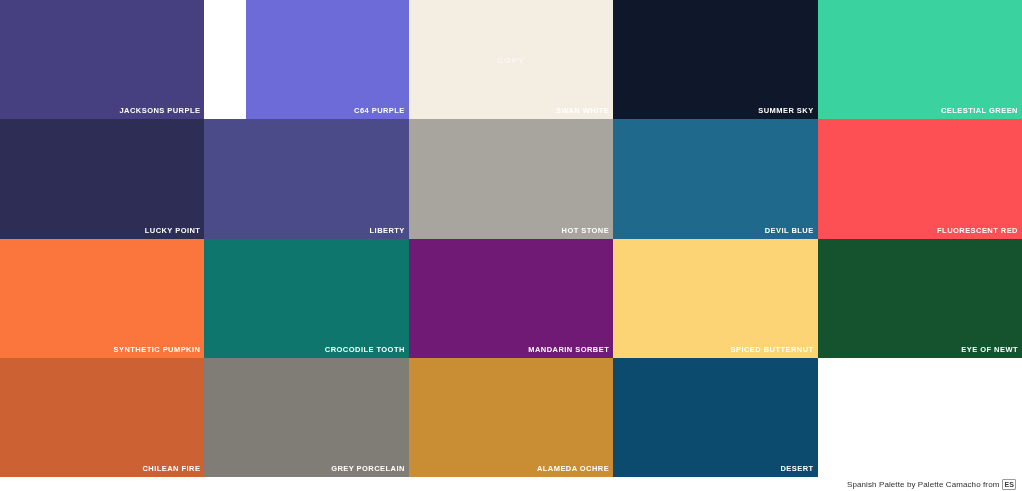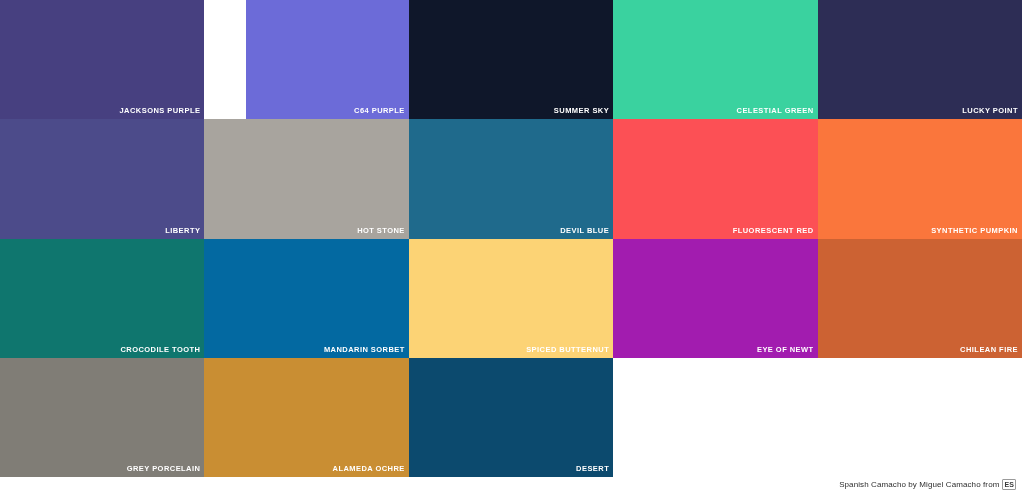--- a/index.html
+++ b/index.html
@@ -98,20 +98,24 @@
 
 <div id="palette-page">
 
   <div id="swatch-grid">
       <div class="swatch" style="background: rgb(71, 64, 128);">
         <div class="swatch-name">JACKSONS PURPLE</div>
       </div>
       <div class="swatch" style="background: rgb(108, 107, 216); margin-left: 42px;">
         <div class="swatch-name">C64 PURPLE</div>
       </div>
+      <div class="swatch" style="background: rgb(244, 237, 225);">
+        <div class="swatch-copy">COPY</div>
+        <div class="swatch-name">SWAN WHITE</div>
+      </div>
       <div class="swatch" style="background: #0f172a;">
         <div class="swatch-name">SUMMER SKY</div>
       </div>
       <div class="swatch" style="background: rgb(58, 210, 159);">
         <div class="swatch-name">CELESTIAL GREEN</div>
       </div>
       <div class="swatch" style="background: rgb(45, 45, 85);">
         <div class="swatch-name">LUCKY POINT</div>
       </div>
       <div class="swatch" style="background: rgb(76, 75, 138);">
@@ -125,43 +129,43 @@
       </div>
       <div class="swatch" style="background: rgb(252, 80, 85);">
         <div class="swatch-name">FLUORESCENT RED</div>
       </div>
       <div class="swatch" style="background: rgb(250, 118, 60);">
         <div class="swatch-name">SYNTHETIC PUMPKIN</div>
       </div>
       <div class="swatch" style="background: #0f766e; padding-left: 48px;">
         <div class="swatch-name">CROCODILE TOOTH</div>
       </div>
-      <div class="swatch" style="background: #0369a1;">
+      <div class="swatch" style="background: #701a75;">
         <div class="swatch-name">MANDARIN SORBET</div>
       </div>
       <div class="swatch" style="background: rgb(252, 211, 117);">
         <div class="swatch-name">SPICED BUTTERNUT</div>
       </div>
-      <div class="swatch" style="background: #a21caf;">
+      <div class="swatch" style="background: #14532d;">
         <div class="swatch-name">EYE OF NEWT</div>
       </div>
       <div class="swatch" style="background: rgb(204, 98, 51);">
         <div class="swatch-name">CHILEAN FIRE</div>
       </div>
       <div class="swatch" style="background: rgb(128, 125, 118);">
         <div class="swatch-name">GREY PORCELAIN</div>
       </div>
       <div class="swatch" style="background: rgb(201, 142, 51);">
         <div class="swatch-name">ALAMEDA OCHRE</div>
       </div>
       <div class="swatch" style="background: #0c4a6e;">
         <div class="swatch-name">DESERT</div>
       </div>
     </div>
 
   <div id="footer-bar">
     <div id="footer-credit">
-      <span>Spanish Camacho by Miguel Camacho from</span>
+      <span>Spanish Palette by Palette Camacho from</span>
       <span id="footer-country">ES</span>
     </div>
   </div>
 
 </div>
 
 </body></html>

